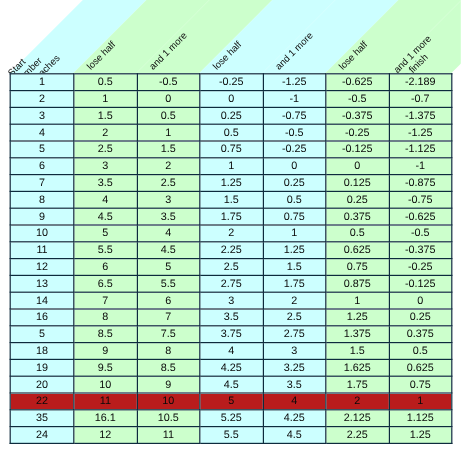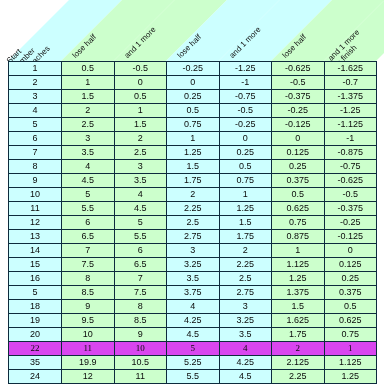--- a/index.html
+++ b/index.html
@@ -67,21 +67,21 @@
     text-align: center;
     vertical-align: middle;
     font-size: 9px;
     line-height: 13px;
     color: #0a0a0a;
     border: 1px solid #0d2b3d;
     overflow: hidden;
   }
   #grid td.c-blue  { background: #ccffff; }
   #grid td.c-green { background: #ccffcc; }
-  #grid tr.row-highlight td { background: #d946ef; font-family: Liberation Serif, serif; }
+  #grid tr.row-highlight td { background: #b91c1c; }
 
   #grid col.w-first { width: 53px; }
   #grid col.w-rest  { width: 52.5px; }
 </style>
 </head>
 <body>
 
 <div id="sheet">
 
   <div id="header-band">
@@ -133,21 +133,21 @@
         <col class="w-rest">
     </colgroup>
     <tbody id="grid-body">
         <tr>
           <td class="c-blue">1</td>
           <td class="c-green">0.5</td>
           <td class="c-green">-0.5</td>
           <td class="c-blue">-0.25</td>
           <td class="c-blue">-1.25</td>
           <td class="c-green">-0.625</td>
-          <td class="c-green">-1.625</td>
+          <td class="c-green">-2.189</td>
         </tr>
         <tr>
           <td class="c-blue">2</td>
           <td class="c-green">1</td>
           <td class="c-green">0</td>
           <td class="c-blue">0</td>
           <td class="c-blue">-1</td>
           <td class="c-green">-0.5</td>
           <td class="c-green">-0.7</td>
         </tr>
@@ -251,29 +251,20 @@
           <td class="c-green">-0.125</td>
         </tr>
         <tr>
           <td class="c-blue">14</td>
           <td class="c-green">7</td>
           <td class="c-green">6</td>
           <td class="c-blue">3</td>
           <td class="c-blue">2</td>
           <td class="c-green">1</td>
           <td class="c-green">0</td>
-        </tr>
-        <tr>
-          <td class="c-blue">15</td>
-          <td class="c-green">7.5</td>
-          <td class="c-green">6.5</td>
-          <td class="c-blue">3.25</td>
-          <td class="c-blue">2.25</td>
-          <td class="c-green">1.125</td>
-          <td class="c-green">0.125</td>
         </tr>
         <tr>
           <td class="c-blue">16</td>
           <td class="c-green">8</td>
           <td class="c-green">7</td>
           <td class="c-blue">3.5</td>
           <td class="c-blue">2.5</td>
           <td class="c-green">1.25</td>
           <td class="c-green">0.25</td>
         </tr>
@@ -317,21 +308,21 @@
           <td class="c-blue">22</td>
           <td class="c-green">11</td>
           <td class="c-green">10</td>
           <td class="c-blue">5</td>
           <td class="c-blue">4</td>
           <td class="c-green">2</td>
           <td class="c-green">1</td>
         </tr>
         <tr>
           <td class="c-blue">35</td>
-          <td class="c-green">19.9</td>
+          <td class="c-green">16.1</td>
           <td class="c-green">10.5</td>
           <td class="c-blue">5.25</td>
           <td class="c-blue">4.25</td>
           <td class="c-green">2.125</td>
           <td class="c-green">1.125</td>
         </tr>
         <tr>
           <td class="c-blue">24</td>
           <td class="c-green">12</td>
           <td class="c-green">11</td>

